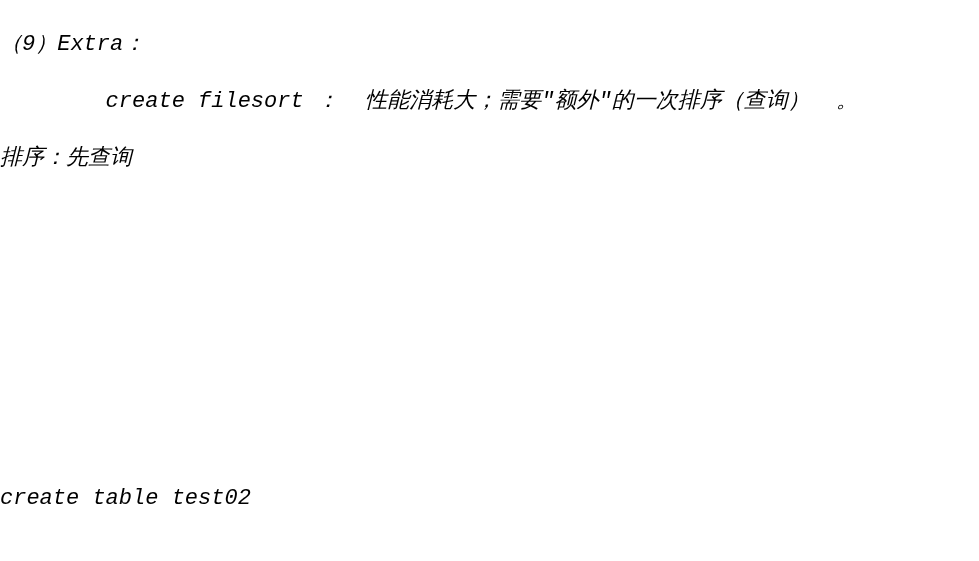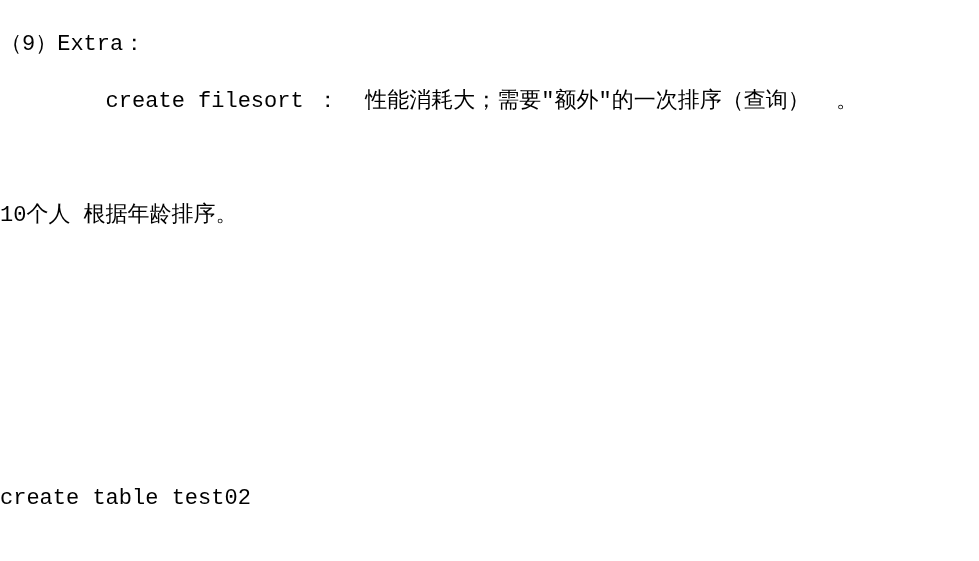--- a/index.html
+++ b/index.html
@@ -18,30 +18,31 @@
       overflow: hidden;
       position: relative;
     }
     .content {
       padding: 2px 0 0 0;
       white-space: pre;
     }
     .line {
       display: block;
       min-height: 28px;
+      font-style: italic;
     }
   </style>
 </head>
 <body>
 
 <div class="content">
 <span class="line"><span>（9）Extra：</span></span>
 <span class="line"><span>        create filesort ：  </span><span>性能消耗大；需要"额外"的一次排序（查询）  。</span></span>
+<span class="line"><span>排序：先查询</span></span>
 <span class="line"><span></span></span>
-<span class="line"><span>10个人 根据年龄排序。</span></span>
 <span class="line"><span></span></span>
 <span class="line"><span></span></span>
 <span class="line"><span></span></span>
 <span class="line"><span></span></span>
 <span class="line"><span>create table test02</span></span>
 
 
 
 
 

